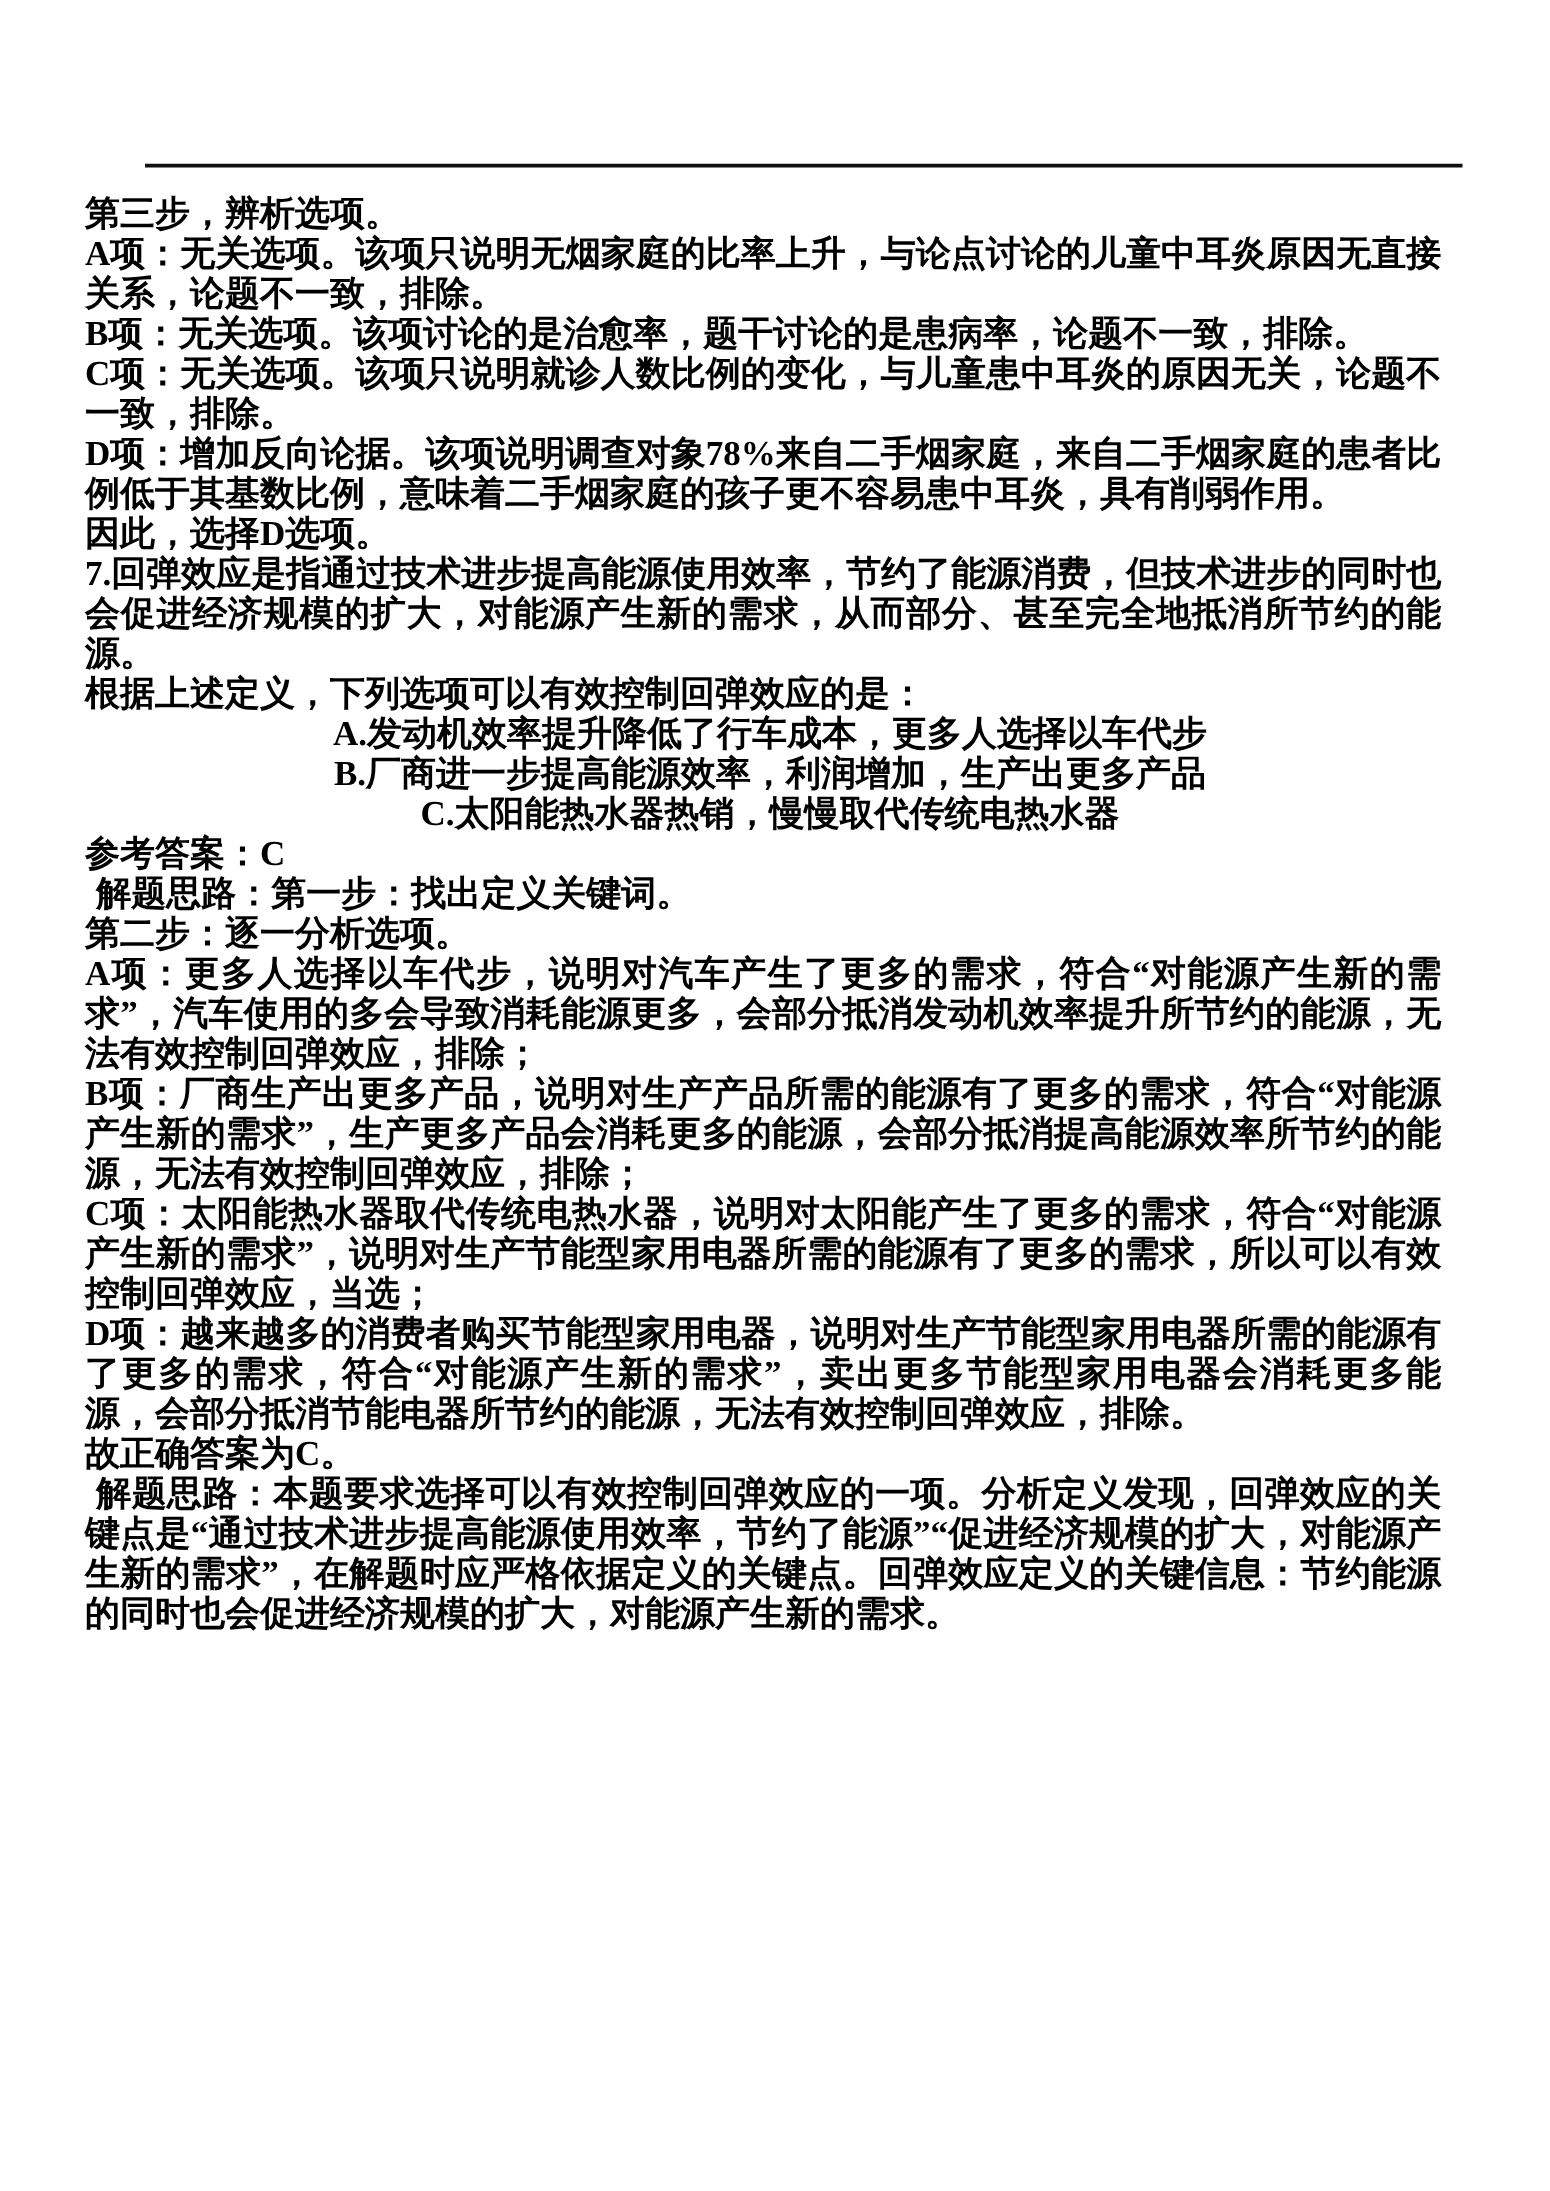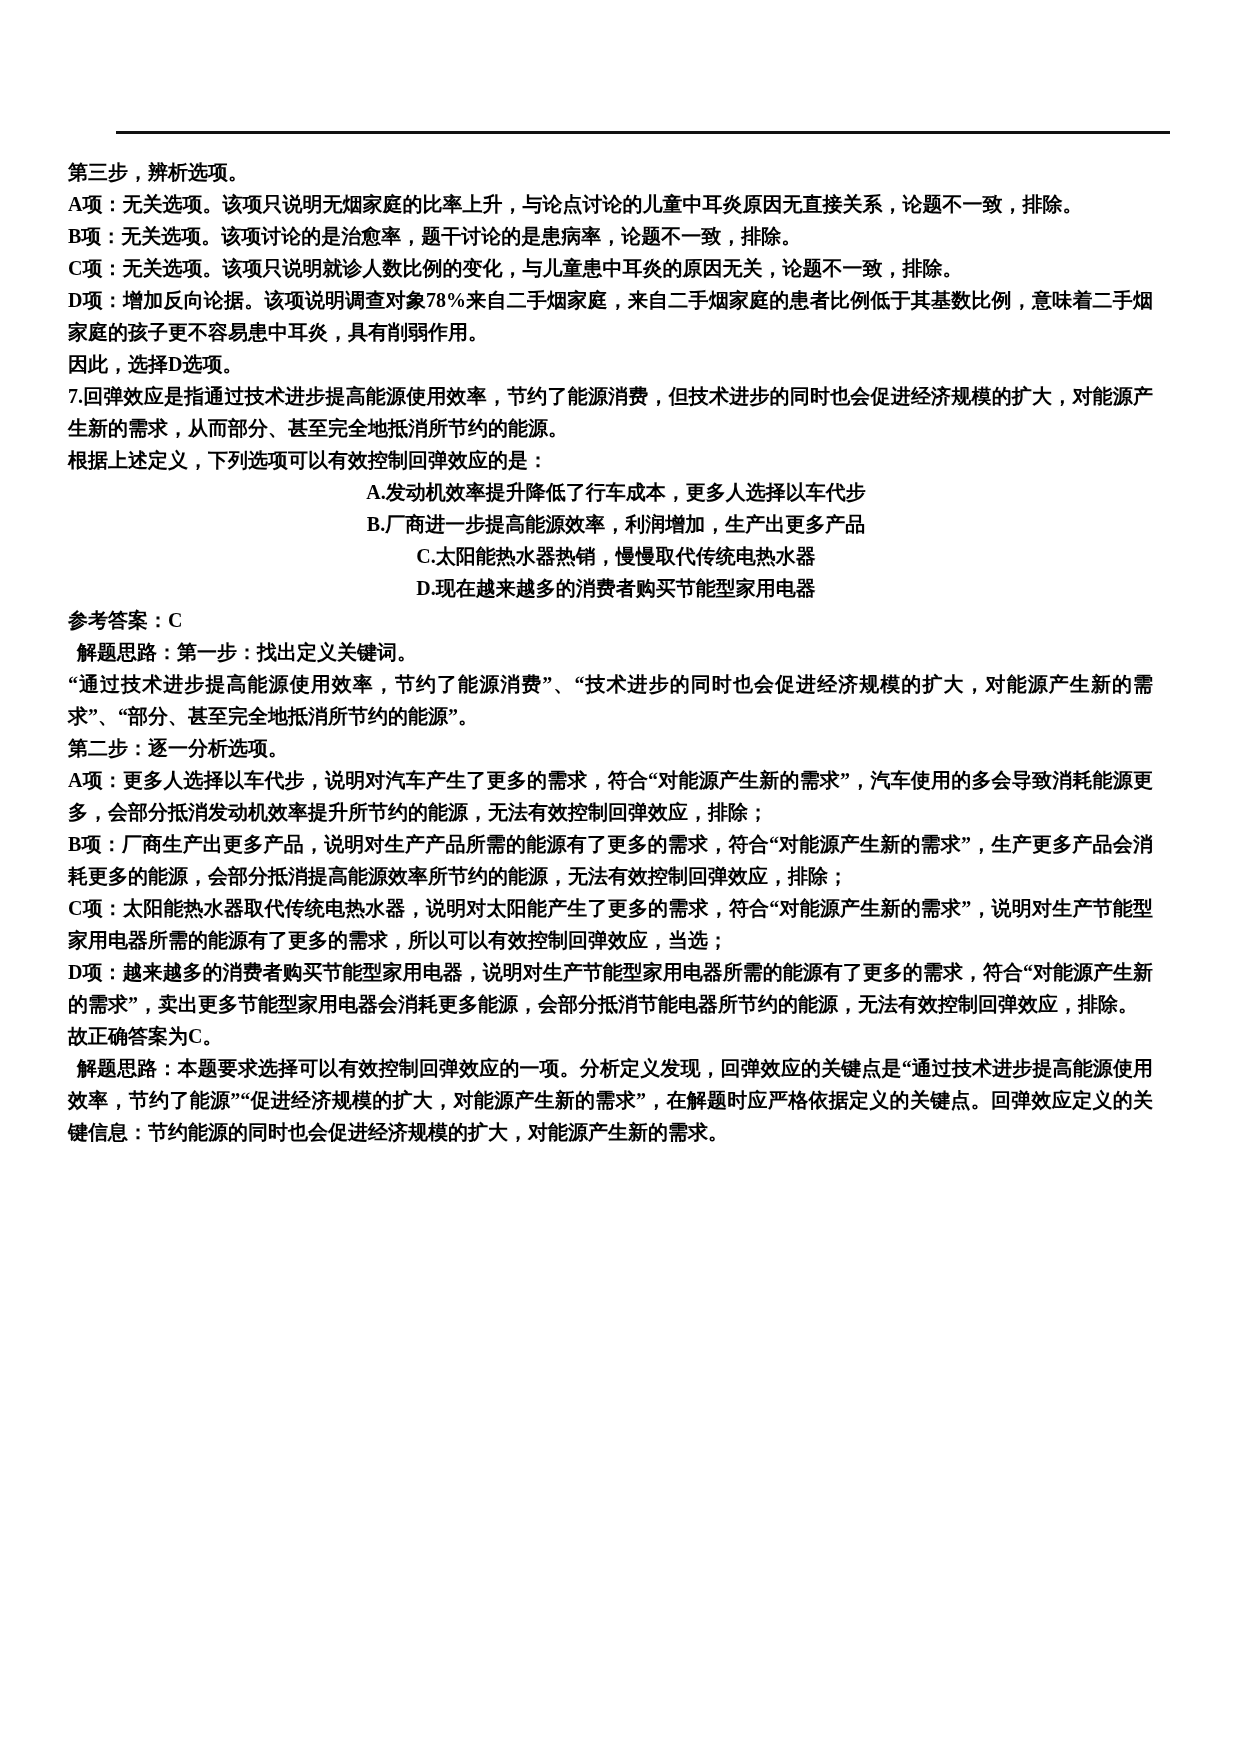--- a/index.html
+++ b/index.html
@@ -19,21 +19,21 @@
     left: 116px;
     width: 1054px;
     height: 3px;
     background: #111111;
   }
   .content {
     position: absolute;
     top: 156px;
     left: 68px;
     width: 1085px;
-    font-size: 20px;
+    font-size: 28px;
     line-height: 32px;
     font-weight: 600;
     text-align: justify;
     text-justify: inter-character;
     word-break: break-all;
   }
   .content p { margin: 0; padding: 0; }
   .q7-stem { margin-top: 127px; }
   .opt { margin-top: 33px; text-indent: 11px; text-align: center; }
   .opt-first { margin-top: 39px; }
@@ -57,26 +57,24 @@
       <p>因此，选择D选项。</p>
     </section>
 
     <section>
       <p class="q7-stem">7.回弹效应是指通过技术进步提高能源使用效率，节约了能源消费，但技术进步的同时也会促进经济规模的扩大，对能源产生新的需求，从而部分、甚至完全地抵消所节约的能源。</p>
       <p>根据上述定义，下列选项可以有效控制回弹效应的是：</p>
 
       <p class="opt opt-first">A.发动机效率提升降低了行车成本，更多人选择以车代步</p>
       <p class="opt">B.厂商进一步提高能源效率，利润增加，生产出更多产品</p>
       <p class="opt">C.太阳能热水器热销，慢慢取代传统电热水器</p>
-      <p class="opt">D.现在越来越多的消费者购买节能型家用电器</p>
 
       <p>参考答案：C</p>
 
       <p class="indent-sm">解题思路：第一步：找出定义关键词。</p>
-      <p>“通过技术进步提高能源使用效率，节约了能源消费”、“技术进步的同时也会促进经济规模的扩大，对能源产生新的需求”、“部分、甚至完全地抵消所节约的能源”。</p>
       <p>第二步：逐一分析选项。</p>
       <p>A项：更多人选择以车代步，说明对汽车产生了更多的需求，符合“对能源产生新的需求”，汽车使用的多会导致消耗能源更多，会部分抵消发动机效率提升所节约的能源，无法有效控制回弹效应，排除；</p>
       <p>B项：厂商生产出更多产品，说明对生产产品所需的能源有了更多的需求，符合“对能源产生新的需求”，生产更多产品会消耗更多的能源，会部分抵消提高能源效率所节约的能源，无法有效控制回弹效应，排除；</p>
       <p>C项：太阳能热水器取代传统电热水器，说明对太阳能产生了更多的需求，符合“对能源产生新的需求”，说明对生产节能型家用电器所需的能源有了更多的需求，所以可以有效控制回弹效应，当选；</p>
       <p>D项：越来越多的消费者购买节能型家用电器，说明对生产节能型家用电器所需的能源有了更多的需求，符合“对能源产生新的需求”，卖出更多节能型家用电器会消耗更多能源，会部分抵消节能电器所节约的能源，无法有效控制回弹效应，排除。</p>
       <p>故正确答案为C。</p>
       <p class="indent-sm">解题思路：本题要求选择可以有效控制回弹效应的一项。分析定义发现，回弹效应的关键点是“通过技术进步提高能源使用效率，节约了能源”“促进经济规模的扩大，对能源产生新的需求”，在解题时应严格依据定义的关键点。回弹效应定义的关键信息：节约能源的同时也会促进经济规模的扩大，对能源产生新的需求。</p>
     </section>
 
   </div>

